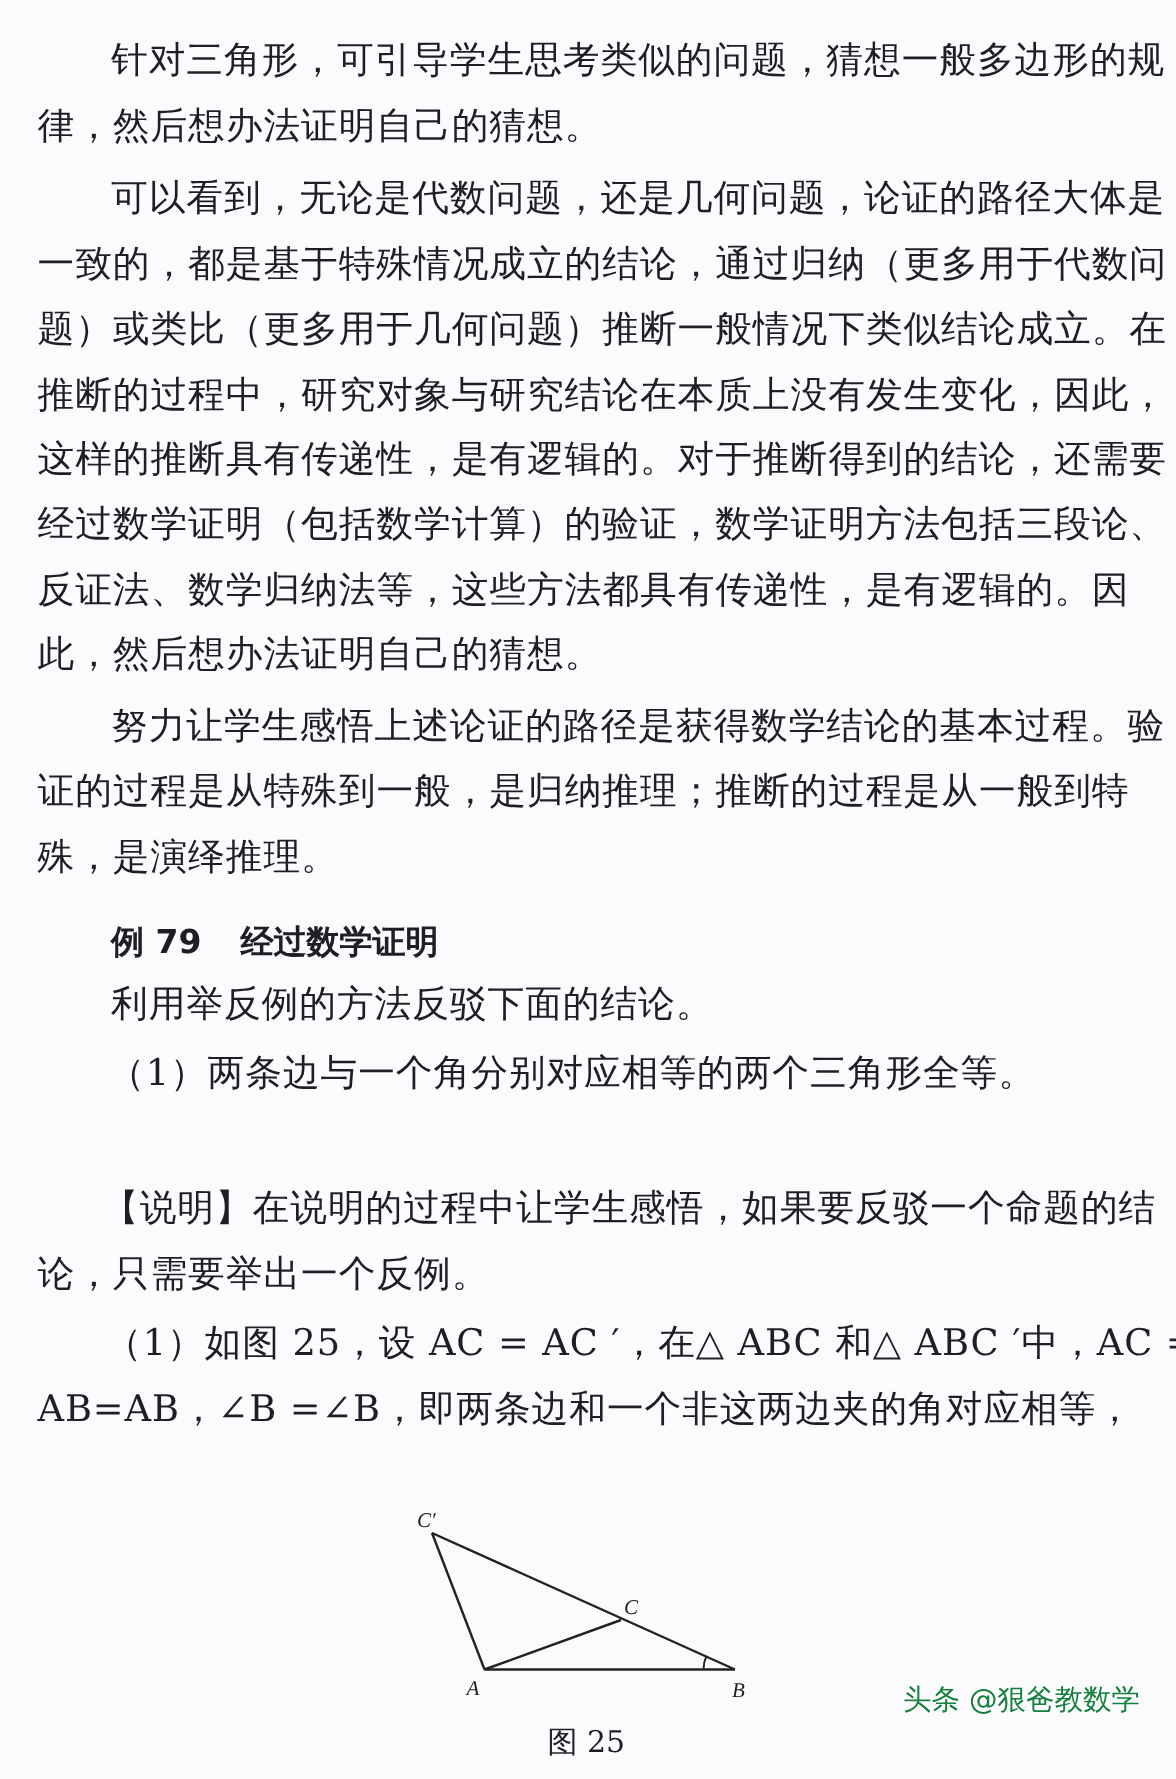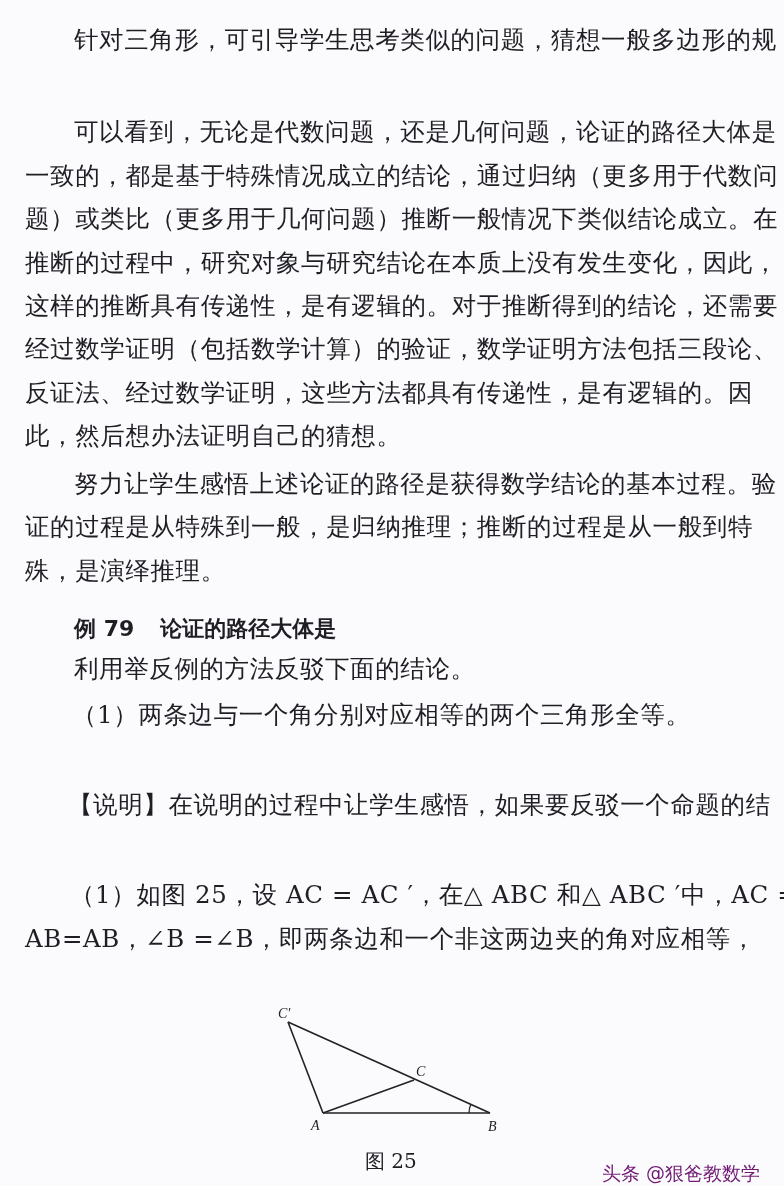--- a/index.html
+++ b/index.html
@@ -33,55 +33,57 @@
     line-height: 30px;
     white-space: nowrap;
   }
   .heading .num { margin-right: 26px; }
   .figure { position: absolute; left: 270px; top: 1000px; width: 250px; height: 150px; }
   .caption {
     position: absolute; left: 365px; top: 1148px;
     font-size: 20px; line-height: 26px; white-space: nowrap;
   }
   .watermark {
-    position: absolute; left: 602px; top: 1161px;
+    position: absolute; left: 602px; top: 1120px;
     font-family: "DejaVu Sans", "Liberation Sans", sans-serif;
-    font-size: 19px; color: #701a75; white-space: nowrap;
+    font-size: 19px; color: #15803d; white-space: nowrap;
     text-shadow: 1px 1px 0 #ffffff, -1px 0 0 #ffffff;
   }
   svg text { font-family: "Liberation Serif", "DejaVu Serif", serif; font-style: italic; font-size: 14px; fill: #222; }
 </style>
 </head>
 <body>
 
 <div class="page">
 
   <div class="line indent" style="top:25px">针对三角形，可引导学生思考类似的问题，猜想一般多边形的规</div>
+  <div class="line short" style="top:69px">律，然后想办法证明自己的猜想。</div>
 
   <div class="line indent" style="top:117px">可以看到，无论是代数问题，还是几何问题，论证的路径大体是</div>
   <div class="line" style="top:161px">一致的，都是基于特殊情况成立的结论，通过归纳（更多用于代数问</div>
   <div class="line" style="top:204px">题）或类比（更多用于几何问题）推断一般情况下类似结论成立。在</div>
   <div class="line" style="top:248px">推断的过程中，研究对象与研究结论在本质上没有发生变化，因此，</div>
   <div class="line" style="top:291px">这样的推断具有传递性，是有逻辑的。对于推断得到的结论，还需要</div>
   <div class="line" style="top:334px">经过数学证明（包括数学计算）的验证，数学证明方法包括三段论、</div>
-  <div class="line" style="top:378px">反证法、经过数学证明，这些方法都具有传递性，是有逻辑的。因</div>
+  <div class="line" style="top:378px">反证法、数学归纳法等，这些方法都具有传递性，是有逻辑的。因</div>
   <div class="line short" style="top:421px">此，然后想办法证明自己的猜想。</div>
 
   <div class="line indent" style="top:469px">努力让学生感悟上述论证的路径是获得数学结论的基本过程。验</div>
   <div class="line" style="top:512px">证的过程是从特殊到一般，是归纳推理；推断的过程是从一般到特</div>
   <div class="line short" style="top:556px">殊，是演绎推理。</div>
 
   <div class="heading" style="top:614px">
-    <span class="num">例 79</span><span>论证的路径大体是</span>
+    <span class="num">例 79</span><span>经过数学证明</span>
   </div>
 
   <div class="line short" style="left:74px; width:679px; top:654px">利用举反例的方法反驳下面的结论。</div>
   <div class="line short" style="left:72px; width:681px; top:700px">（1）两条边与一个角分别对应相等的两个三角形全等。</div>
 
   <div class="line" style="left:68px; width:685px; top:790px">【说明】在说明的过程中让学生感悟，如果要反驳一个命题的结</div>
+  <div class="line short" style="top:834px">论，只需要举出一个反例。</div>
 
   <div class="line" style="left:70px; width:683px; top:880px">（1）如图 25，设 AC = AC ′，在△ ABC 和△ ABC ′中，AC =AC′，</div>
   <div class="line" style="top:924px">AB=AB，∠B =∠B，即两条边和一个非这两边夹的角对应相等，</div>
 
   <div class="figure">
     <svg width="250" height="150" viewBox="0 0 250 150">
 
       <line x1="18" y1="22" x2="53" y2="113" stroke="#222" stroke-width="1.6"></line>
       <line x1="18" y1="22" x2="220" y2="113" stroke="#222" stroke-width="1.6"></line>
       <line x1="53" y1="113" x2="144" y2="80" stroke="#222" stroke-width="1.6"></line>

